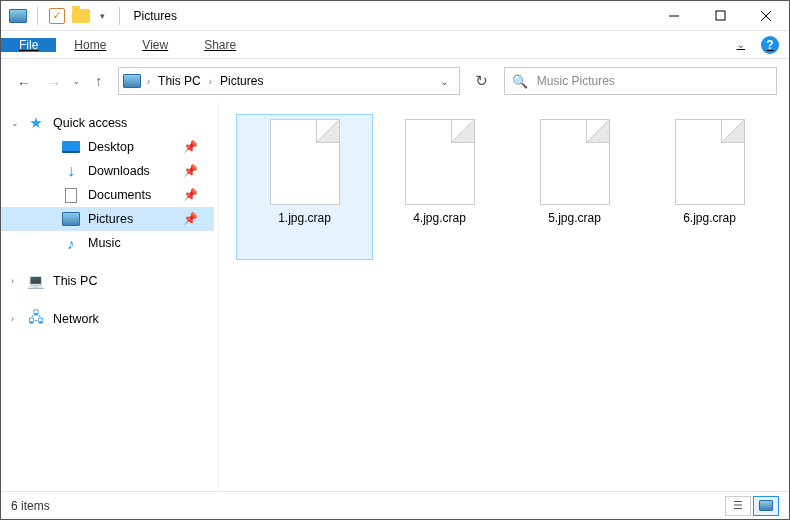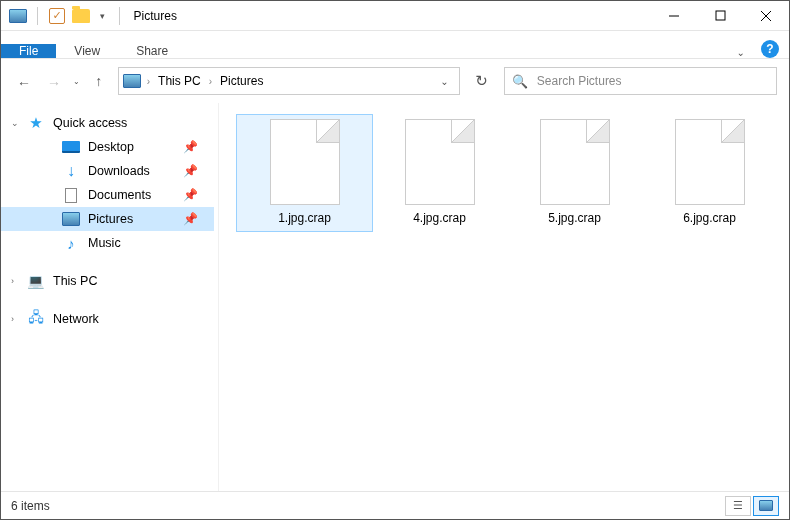--- a/index.html
+++ b/index.html
@@ -10,21 +10,21 @@
     .chk-box { width: 16px; height: 16px; border:1px solid #d08030; border-radius:2px; display:flex; align-items:center; justify-content:center; color:#d08030; font-size:11px; }
     .folder-ico { width:18px; height:14px; background:#ffcf48; border-radius:2px 2px 1px 1px; position:relative; }
     .folder-ico:before { content:""; position:absolute; top:-3px; left:0; width:8px; height:3px; background:#ffcf48; border-radius:1px 1px 0 0; }
     .qat-caret { font-size:9px; color:#555; padding:0 4px; }
     .qat-sep { width:1px; height:18px; background:#ccc; margin:0 4px; }
     .title-text { font-size: 12px; color: #000; margin-left: 4px; }
     .win-controls { display:flex; }
     .win-btn { width:46px; height:30px; display:flex; align-items:center; justify-content:center; font-size:12px; color:#000; }
     .win-btn.close svg line { stroke:#000; }
     
-    .ribbon-tabs { height: 28px; display:flex; align-items:flex-end; border-bottom:1px solid #e5e5e5; }
+    .ribbon-tabs { height: 28px; display:flex; align-items:center; border-bottom:1px solid #e5e5e5;text-decoration:underline; }
     .file-tab { background:#1979ca; color:#fff; font-size:12px; display:flex; align-items:center; padding:0 18px; }
     .rib-tab { font-size:12px; color:#444; display:flex; align-items:center; padding:0 18px; }
     .rib-spacer { flex:1; }
     .rib-collapse { display:flex; align-items:center; padding:0 6px; color:#555; font-size:10px; }
     .help-circle { width:18px; height:18px; border-radius:50%; background:#1e90e8; color:#fff; font-size:12px; font-weight:bold; display:flex; align-items:center; justify-content:center; margin:0 10px; }
 
     .nav-row { height:44px; display:flex; align-items:center; padding:0 12px; gap:8px; }
     .nav-btn { width:22px; height:22px; display:flex; align-items:center; justify-content:center; color:#555; font-size:14px; }
     .nav-btn.disabled { color:#c0c0c0; }
     .nav-caret { font-size:8px; color:#555; }
@@ -51,21 +51,21 @@
     .ic-desktop { background:#1e90e8; width:18px; height:12px; border-radius:1px; border-bottom:2px solid #0a5a9e; }
     .ic-down { color:#1e90e8; font-size:16px; font-weight:bold; }
     .ic-doc { background:#fff; border:1px solid #888; width:12px; height:15px; position:relative; }
     .ic-pic { width:18px; height:14px; background:linear-gradient(#87ceeb,#4682b4); border:1px solid #2a6aa8; border-radius:1px; }
     .ic-music { color:#1e90e8; font-size:15px; }
     .ic-video { width:16px; height:12px; background:#333; border-left:3px solid #8a4a20; border-right:3px solid #8a4a20; }
     .ic-pc { color:#1e90e8; font-size:14px; }
     .ic-net { color:#1e90e8; font-size:14px; }
 
     .file-pane { flex:1; padding:12px 8px 0 18px; display:flex; flex-wrap:wrap; align-content:flex-start; gap:0px; }
-    .file-item { width:135px; height:116px; display:flex; flex-direction:column; align-items:center; justify-content:flex-start; text-align:center; padding-top:4px; }
+    .file-item { width:135px; height:144px; display:flex; flex-direction:column; align-items:center; justify-content:flex-start; text-align:center; padding-top:4px; }
     .file-item.selected { outline:1px solid #99d1ff; background:#e5f3ff; }
     .file-thumb { width:70px; height:86px; background:#fff; border:1px solid #ccc; position:relative; margin-bottom:6px; }
     .file-thumb:before { content:""; position:absolute; top:0; right:0; width:22px; height:22px; background:linear-gradient(135deg, #fff 0%, #fff 48%, #ccc 50%, #e8e8e8 52%, #e8e8e8 100%); border-left:1px solid #ccc; border-bottom:1px solid #ccc; }
     .file-name { font-size:12px; color:#000; word-break:break-all; padding:0 4px; }
 
     .statusbar { height:28px; border-top:1px solid #e5e5e5; display:flex; align-items:center; padding:0 10px; font-size:12px; color:#333; }
     .status-views { margin-left:auto; display:flex; gap:2px; }
     .view-btn { width:26px; height:20px; border:1px solid #ccc; display:flex; align-items:center; justify-content:center; font-size:11px; color:#555; }
     .view-btn.active { border-color:#1e90e8; background:#e5f3ff; }
   </style>
@@ -103,20 +103,21 @@
         <svg width="12" height="12">
           <line x1="1" y1="1" x2="11" y2="11" stroke="#000" stroke-width="1"></line>
           <line x1="11" y1="1" x2="1" y2="11" stroke="#000" stroke-width="1"></line>
         </svg>
       </div>
   </div>
 </div>
 
 <div class="ribbon-tabs">
   <div class="file-tab">File</div>
+  <div class="rib-tab">Home</div>
   <div class="rib-tab">View</div>
   <div class="rib-tab">Share</div>
   <div class="rib-spacer"></div>
   <div class="rib-collapse">⌄</div>
   <div class="help-circle">?</div>
 </div>
 
 <div class="nav-row">
   <div class="nav-btn">←</div>
   <div class="nav-btn disabled">→</div>
@@ -126,21 +127,21 @@
     <span class="crumb-ico"></span>
     <span class="crumb-sep">›</span>
     <span class="crumb-txt">This PC</span>
     <span class="crumb-sep">›</span>
     <span class="crumb-txt">Pictures</span>
     <span class="addr-drop">⌄</span>
   </div>
   <div class="refresh-btn">↻</div>
   <div class="search-box">
     <span class="mag">🔍</span>
-    <span>Search Pictures</span>
+    <span>Music Pictures</span>
   </div>
 </div>
 
 <div class="body-row">
   <div class="sidebar">
     <div class="side-group">
       <div class="side-head">
         <span class="side-expander">⌄</span>
         <span class="ic ic-star">★</span>
         <span>Quick access</span>

